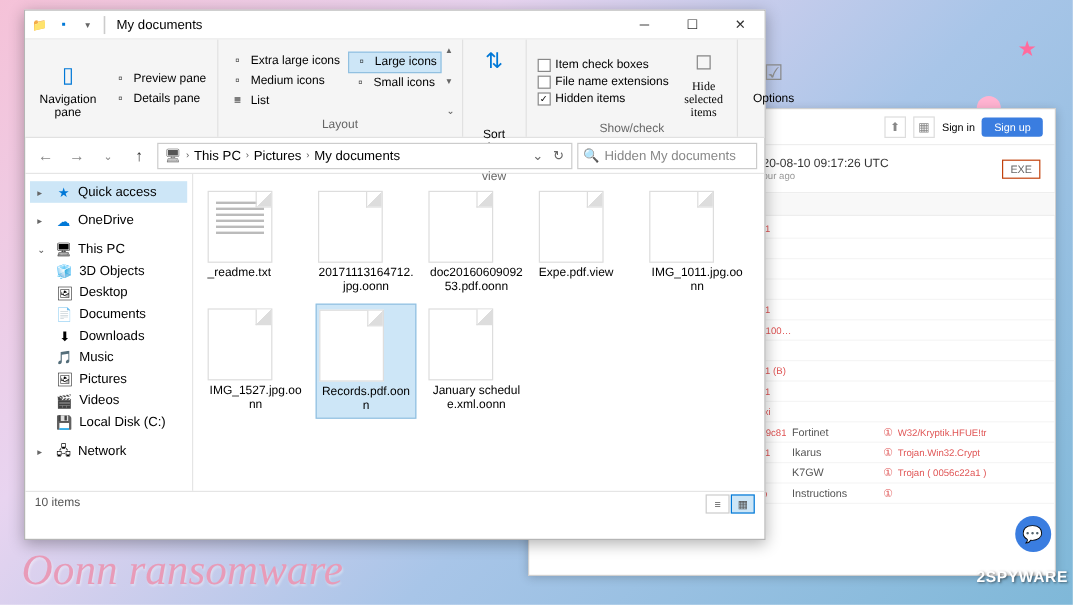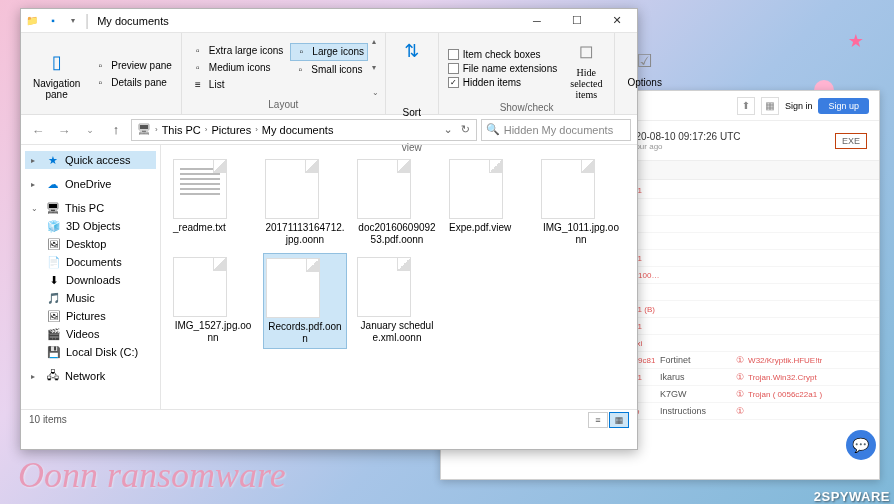--- a/index.html
+++ b/index.html
@@ -90,21 +90,21 @@
     .scanner-section { padding: 4px 12px; background: #f8f8f8; font-size: 9px; color: #666; font-weight: 600; border-bottom: 1px solid #eee; }
     .av-list { padding: 2px 0; }
     .av-row { display: flex; padding: 3px 12px; font-size: 9px; border-bottom: 1px solid #f5f5f5; }
     .av-col { display: flex; align-items: center; gap: 4px; width: 50%; white-space: nowrap; overflow: hidden; }
     .av-name { color: #555; flex: 0 0 72px; overflow: hidden; text-overflow: ellipsis; }
     .threat-icon { color: #e05555; font-size: 9px; }
     .threat { color: #e05555; font-size: 8px; overflow: hidden; text-overflow: ellipsis; }
     
     
     .ransomware-text { position: absolute; bottom: 8px; left: 18px; font-family: 'Brush Script MT', cursive; font-size: 36px; color: #e89bb8; font-style: italic; text-shadow: 1px 1px 2px rgba(255,255,255,0.4); }
-    .watermark { position: absolute; bottom: 0; right: 4px; font-size: 13px; color: #fff; font-weight: bold; text-shadow: 1px 1px 2px rgba(0,0,0,0.5); letter-spacing: 0.5px; }
+    .watermark { position: absolute; bottom: 16px; right: 4px; font-size: 13px; color: #fff; font-weight: bold; text-shadow: 1px 1px 2px rgba(0,0,0,0.5); letter-spacing: 0.5px; }
     .chat-btn { position: absolute; bottom: 44px; right: 18px; width: 30px; height: 30px; background: #3a7de0; border-radius: 50%; display: flex; align-items: center; justify-content: center; color: #fff; font-size: 14px; }
   </style>
 </head>
 <body>
 
 <div class="bg-deco wave1"></div>
 <div class="bg-deco star1">★</div>
 <div class="bg-deco dot1"></div>
 
 <div class="scanner">

